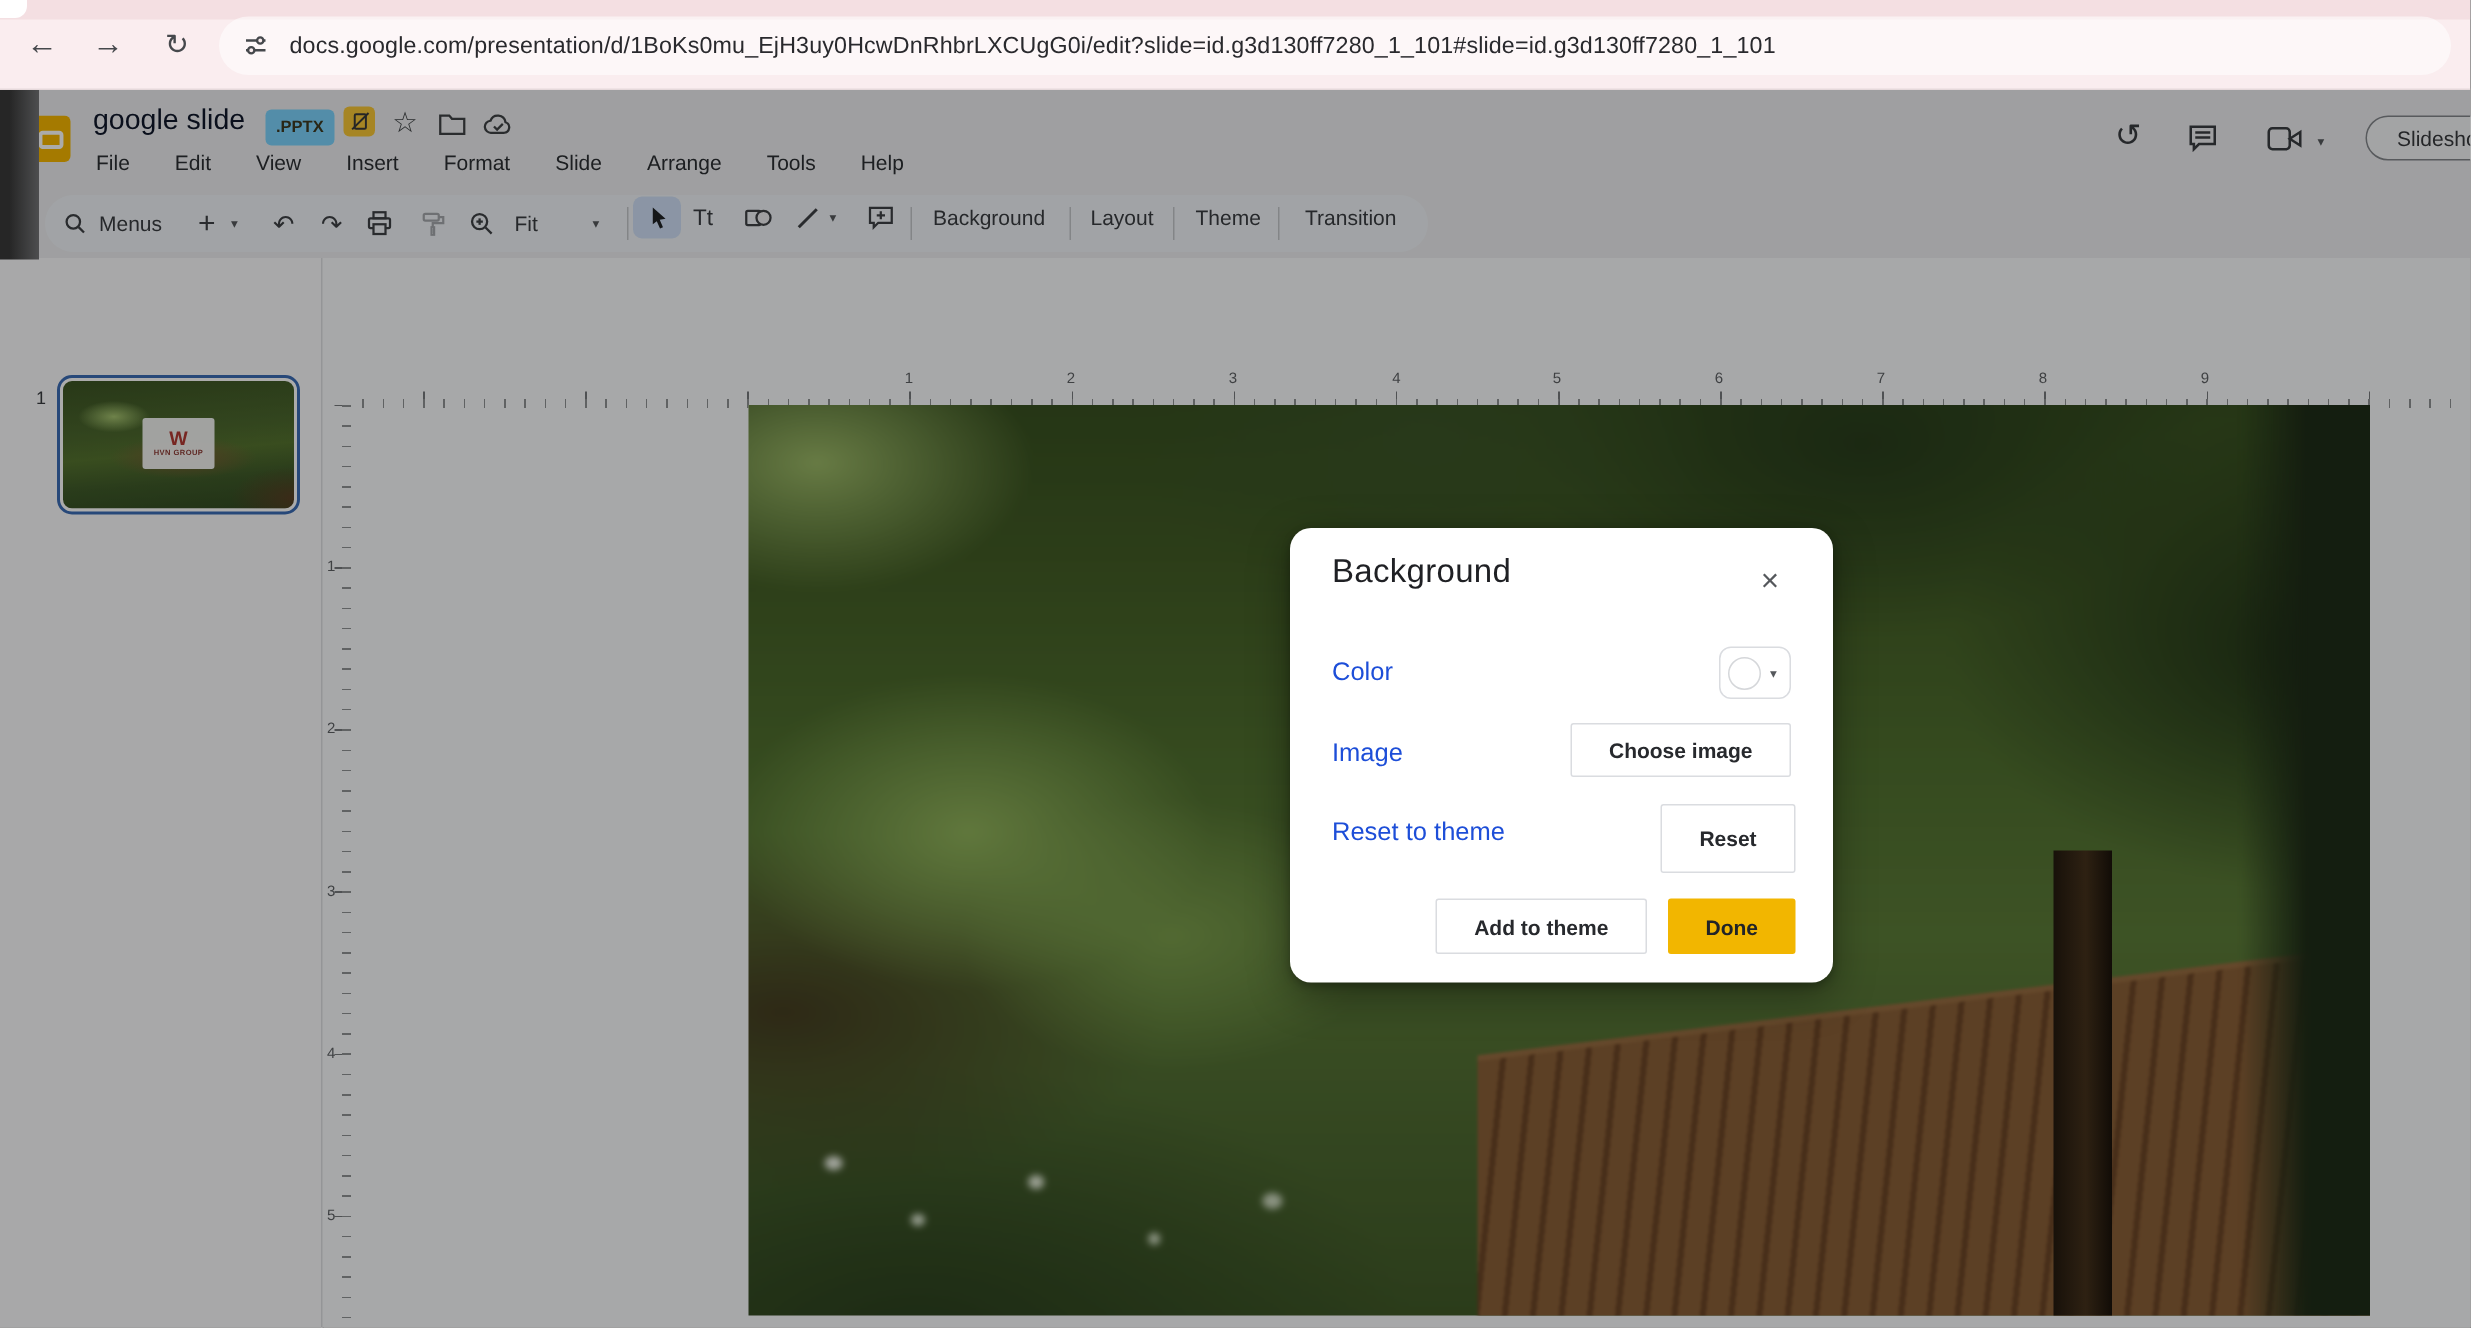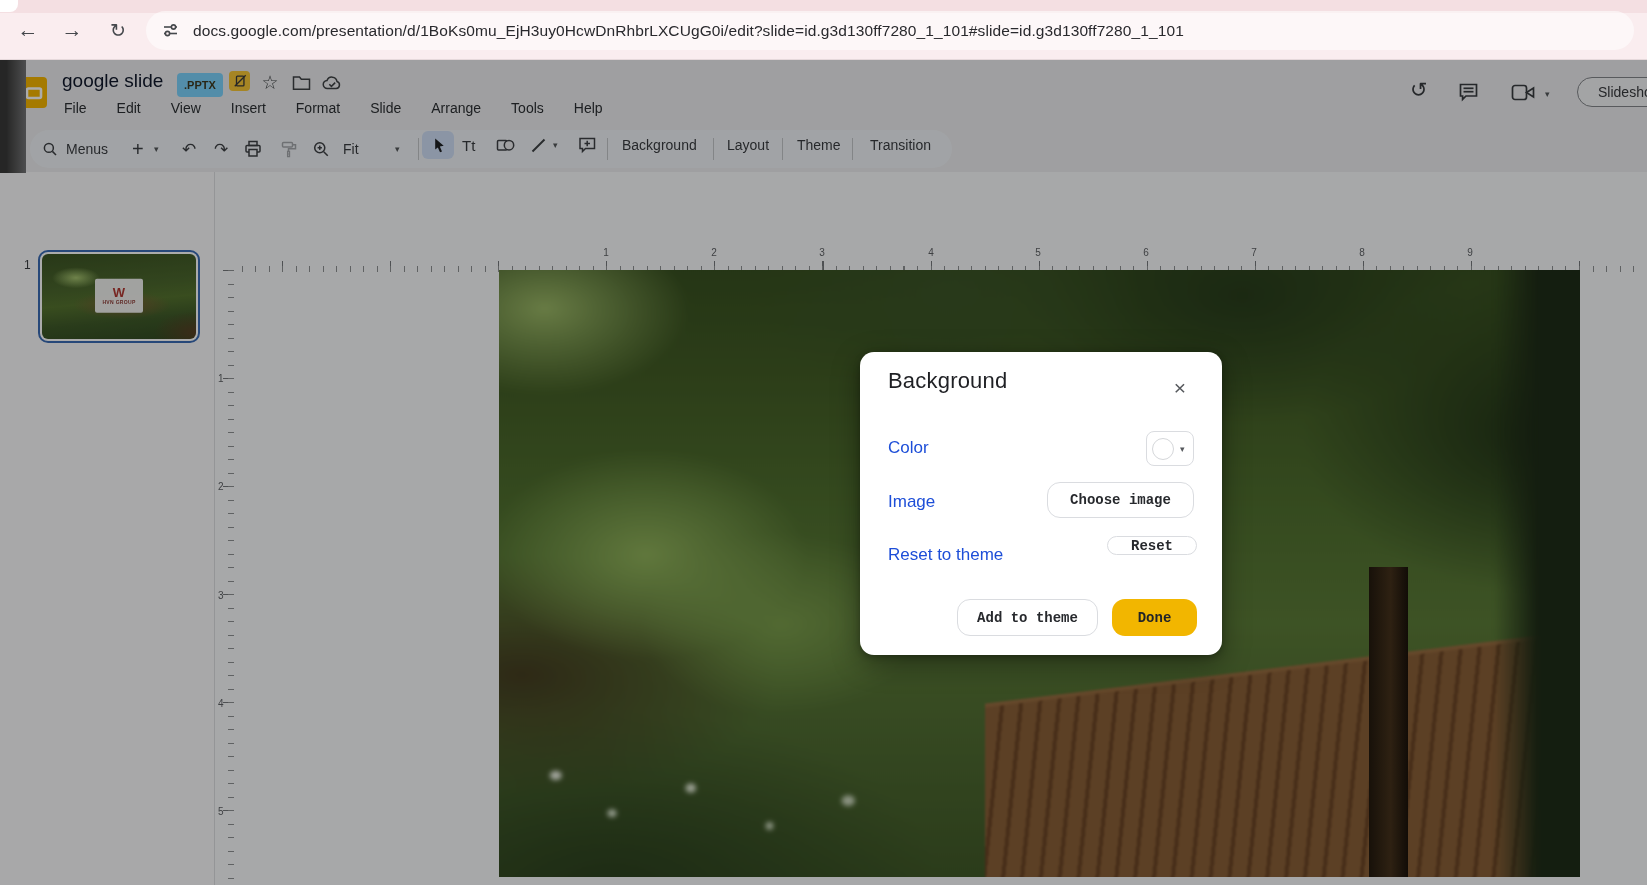--- a/index.html
+++ b/index.html
@@ -129,25 +129,25 @@
   #dlg-close { position:absolute; left:304px; top:20px; width:32px; height:32px;
     display:flex; align-items:center; justify-content:center;
     font-size:21px; color:#55585C; cursor:pointer; border-radius:50%; }
   .dlg-label { position:absolute; left:28px; font-size:17px; color:#1d4ed8; }
   #color-swatch { position:absolute; left:286px; top:79px; width:48px; height:35px;
     border:1px solid #DADCE0; border-radius:8px; background:#fff; cursor:pointer;
     display:flex; align-items:center; }
   #swatch-circle { width:22px; height:22px; border-radius:50%; background:#fff;
     border:1px solid #D5D7DA; margin-left:5px; }
   #swatch-caret { margin-left:6px; font-size:9px; color:#55585C; }
-  .dlg-btn { position:absolute; background:#fff; border:1px solid #DADCE0; border-radius:13px;
+  .dlg-btn { position:absolute; background:#fff; border:1px solid #DADCE0; border-radius:2px;
     font-size:14px; font-weight:bold; color:#27292D; display:flex; align-items:center; justify-content:center;
-    cursor:pointer; font-family:Liberation Mono, monospace; }
+    cursor:pointer; font-family:Liberation Sans, sans-serif; }
   #choose-image-btn { left:187px; top:130px; width:147px; height:36px; }
-  #reset-btn { left:247px; top:184px; width:90px; height:19px; }
+  #reset-btn { left:247px; top:184px; width:90px; height:46px; }
   #add-theme-btn { left:97px; top:247px; width:141px; height:37px; }
   #done-btn { left:252px; top:247px; width:85px; height:37px; background:#F2B600; border:none; color:#222428; }
 
   svg { display:block; }
 </style>
 </head>
 <body>
 
 <div id="screen">
 

